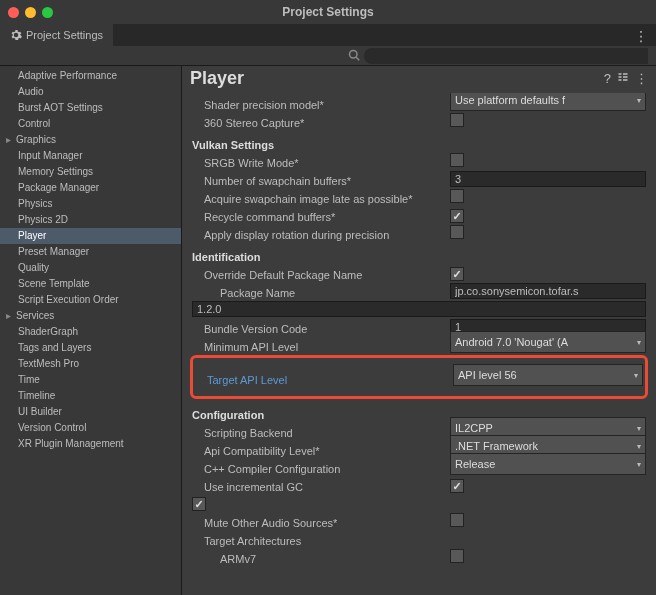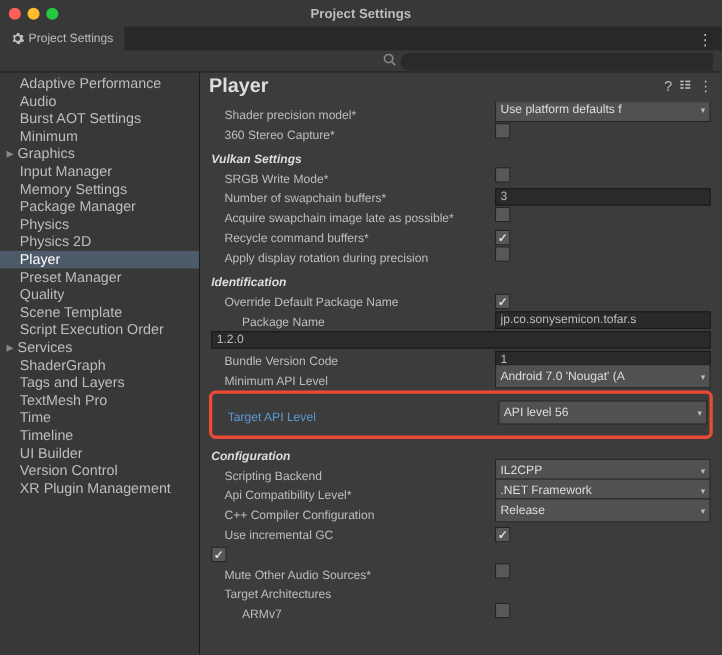--- a/index.html
+++ b/index.html
@@ -13,34 +13,34 @@
 .title-text { position: absolute; left: 50%; transform: translateX(-50%); font-size: 12px; font-weight: 600; color: #bdbdbd; }
 .tab-bar { height: 22px; background: #282828; display: flex; }
 .tab { display: flex; align-items: center; gap: 4px; padding: 0 10px; background: #383838; font-size: 11px; }
 .tab-icon { width: 12px; height: 12px; }
 .menu-icon { margin-left: auto; padding: 4px 8px; color: #bdbdbd; font-size: 14px; }
 .search-bar { height: 20px; background: #383838; display: flex; align-items: center; padding: 0 8px; border-bottom: 1px solid #1a1a1a; }
 .search-icon { color: #7a7a7a; margin-left: 340px; }
 .search-field { flex: 1; height: 16px; background: #2a2a2a; border: none; border-radius: 8px 0 0 8px; margin-left: 4px; color: #bdbdbd; padding: 0 6px; font-size: 11px; }
 .body-area { display: flex; height: calc(100% - 66px); }
 .sidebar { width: 182px; background: #383838; border-right: 1px solid #1a1a1a; overflow-y: auto; padding-top: 2px; }
-.side-item { padding: 1px 6px 1px 18px; cursor: pointer; line-height: 14px; font-size: 13px; color: #bdbdbd; }
+.side-item { padding: 1px 6px 1px 18px; cursor: pointer; line-height: 14px; font-size: 10px; color: #bdbdbd; }
 .side-item.selected { background: #4d5a6a; color: #fff; }
 .side-item.has-arrow { padding-left: 6px; }
 .arrow { display: inline-block; width: 10px; color: #888; }
 .content { flex: 1; display: flex; flex-direction: column; background: #3c3c3c; }
 .content-header { display: flex; align-items: center; padding: 2px 8px 4px 8px; }
 .content-title { font-size: 18px; font-weight: 600; color: #ddd; flex: 1; }
 .header-icons { display: flex; gap: 6px; color: #bdbdbd; font-size: 13px; }
 .scroll-area { flex: 1; overflow-y: auto; padding: 0 8px 8px 8px; background: #3c3c3c; }
 .scroll-area::-webkit-scrollbar { width: 12px; }
 .scroll-area::-webkit-scrollbar-track { background: #313131; }
 .scroll-area::-webkit-scrollbar-thumb { background: #5a5a5a; border-radius: 6px; }
 .row { display: flex; align-items: flex-end; height: 18px; padding: 0 2px; }
-.row.section { font-weight: 600; color: #ddd; margin-top: 4px; font-style: italic; }
+.row.section { font-weight: 600; color: #ddd; margin-top: 4px; }
 .row .label { flex: 0 0 258px; padding-left: 12px; }
 .row.section .label { padding-left: 0; }
 .row .label.indent2 { padding-left: 28px; }
 .row .control { flex: 1; }
 .checkbox { width: 14px; height: 14px; background: #585858; border: 1px solid #222; display: inline-flex; align-items: center; justify-content: center; }
 .checkbox.checked::after { content: "✓"; color: #ddd; font-size: 11px; font-weight: bold; }
 .text-input { width: 100%; height: 16px; background: #2a2a2a; border: 1px solid #1a1a1a; color: #bdbdbd; padding: 0 4px; font-size: 11px; }
 .dropdown { width: 100%; height: 22px; background: #515151; border: 1px solid #242424; display: flex; align-items: center; padding: 0 4px; font-size: 11px; color: #ddd; position: relative; }
 .dropdown::after { content: "▾"; position: absolute; right: 4px; color: #bbb; font-size: 8px; }
 .highlight-box { border: 3px solid #eb4b34; border-radius: 6px; padding: 10px 0; margin: 2px 0; }
@@ -76,21 +76,21 @@
       </svg>
   </span>
   <input class="search-field" style="">
 </div>
 
 <div class="body-area">
   <div class="sidebar" id="sidebar">
       <div class="side-item">Adaptive Performance</div>
       <div class="side-item">Audio</div>
       <div class="side-item">Burst AOT Settings</div>
-      <div class="side-item">Minimum</div>
+      <div class="side-item">Control</div>
       <div class="side-item has-arrow"><span class="arrow">▸</span>Graphics</div>
       <div class="side-item">Input Manager</div>
       <div class="side-item">Memory Settings</div>
       <div class="side-item">Package Manager</div>
       <div class="side-item">Physics</div>
       <div class="side-item">Physics 2D</div>
       <div class="side-item selected">Player</div>
       <div class="side-item">Preset Manager</div>
       <div class="side-item">Quality</div>
       <div class="side-item">Scene Template</div>

